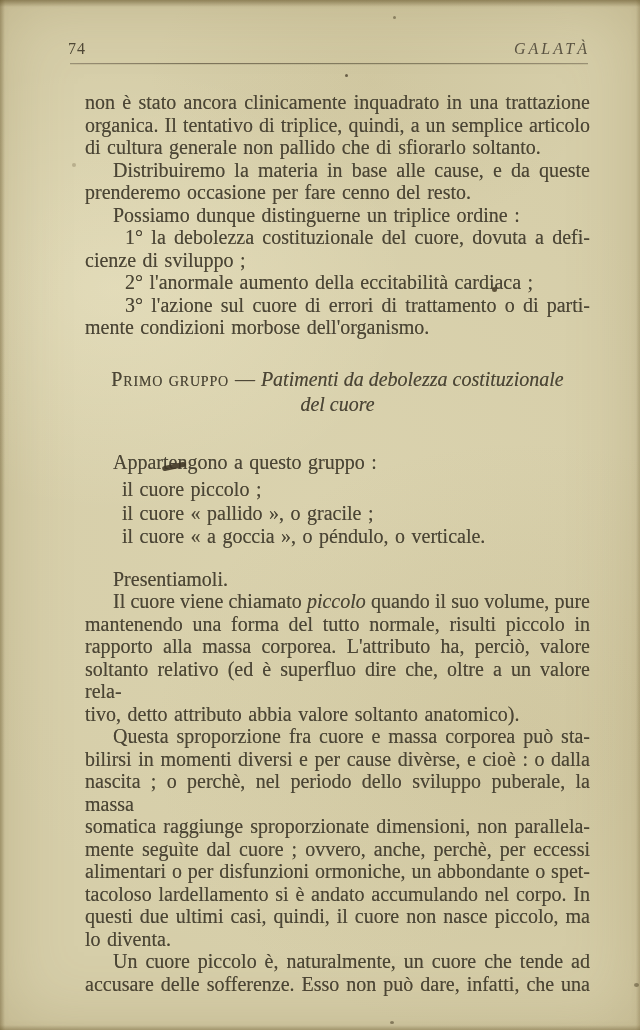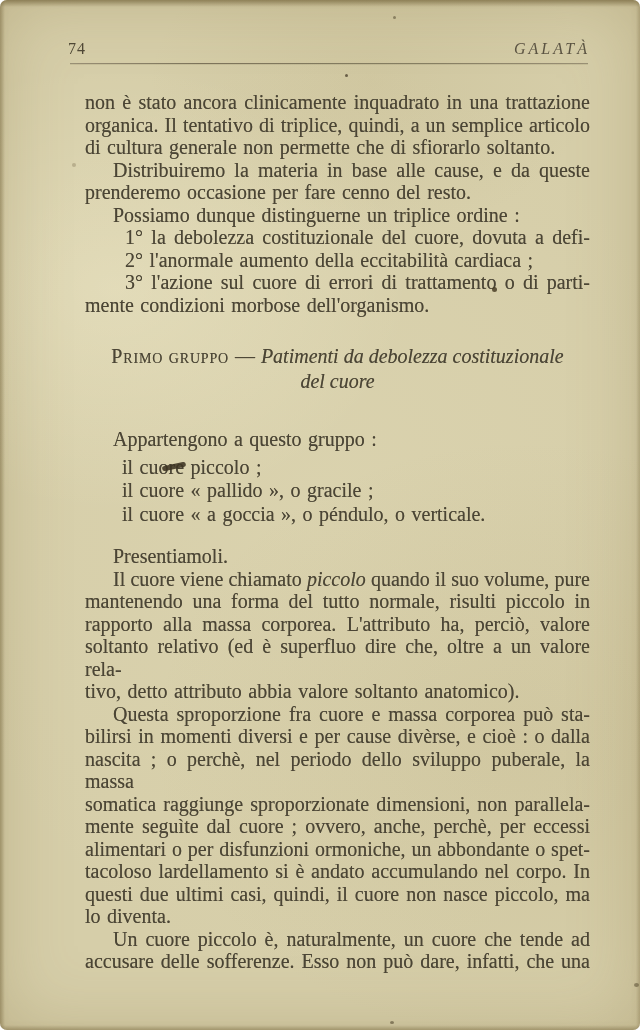--- a/index.html
+++ b/index.html
@@ -8,21 +8,20 @@
 
   .page {
     position:relative; width:640px; height:1030px; overflow:hidden;
     background:
       radial-gradient(ellipse 420px 320px at 18% 28%, rgba(255,250,222,0.28), transparent 70%),
       radial-gradient(ellipse 520px 420px at 82% 72%, rgba(158,140,88,0.12), transparent 72%),
       radial-gradient(ellipse 320px 220px at 58% 8%, rgba(150,132,80,0.10), transparent 70%),
       radial-gradient(ellipse 500px 600px at 50% 50%, rgba(236,229,196,0.18), transparent 80%),
       #d6cea9;
     color:#4b4535;
-    border-radius:7px;
   }
   .page::before { content:""; position:absolute; inset:0; z-index:6; pointer-events:none;
     box-shadow: inset 0 0 70px rgba(124,104,54,.26), inset 0 0 10px rgba(110,90,45,.16); }
   .edge { position:absolute; z-index:7; pointer-events:none; }
   .edge-top    { top:0; left:0; right:0; height:7px; background:linear-gradient(rgba(100,84,42,.55), rgba(100,84,42,0)); }
   .edge-left   { top:0; bottom:0; left:0; width:5px; background:linear-gradient(90deg, rgba(100,84,42,.38), rgba(100,84,42,0)); }
   .edge-right  { top:0; bottom:0; right:0; width:4px; background:linear-gradient(270deg, rgba(100,84,42,.22), rgba(100,84,42,0)); }
   .edge-bottom { bottom:0; left:0; right:0; height:5px; background:linear-gradient(0deg, rgba(100,84,42,.35), rgba(100,84,42,0)); }
 
   .pagehead { position:absolute; top:40px; left:68px; width:522px; height:20px; z-index:2; }
@@ -74,35 +73,36 @@
     <span class="pagenum">74</span>
     <span class="runtitle">GALATÀ</span>
   </header>
   <div class="rule"></div>
 
   <main class="text-block">
 
     <section>
       <div class="ln j">non è stato ancora clinicamente inquadrato in una trattazione</div>
       <div class="ln j">organica. Il tentativo di triplice, quindi, a un semplice articolo</div>
-      <div class="ln">di cultura generale non permette che di sfiorarlo soltanto.</div>
+      <div class="ln">di cultura generale non pallido che di sfiorarlo soltanto.</div>
     </section>
 
     <section>
       <div class="ln j ind">Distribuiremo la materia in base alle cause, e da queste</div>
       <div class="ln">prenderemo occasione per fare cenno del resto.</div>
     </section>
 
     <section>
       <div class="ln ind">Possiamo dunque distinguerne un triplice ordine :</div>
     </section>
 
     <section>
       <div>
         <div class="ln j ind2">1° la debolezza costituzionale del cuore, dovuta a defi-</div>
+        <div class="ln">cienze di sviluppo ;</div>
       </div>
       <div>
         <div class="ln ind2">2° l'anormale aumento della eccitabilità cardiaca ;</div>
       </div>
       <div>
         <div class="ln j ind2">3° l'azione sul cuore di errori di trattamento o di parti-</div>
         <div class="ln">mente condizioni morbose dell'organismo.</div>
       </div>
     </section>
 

